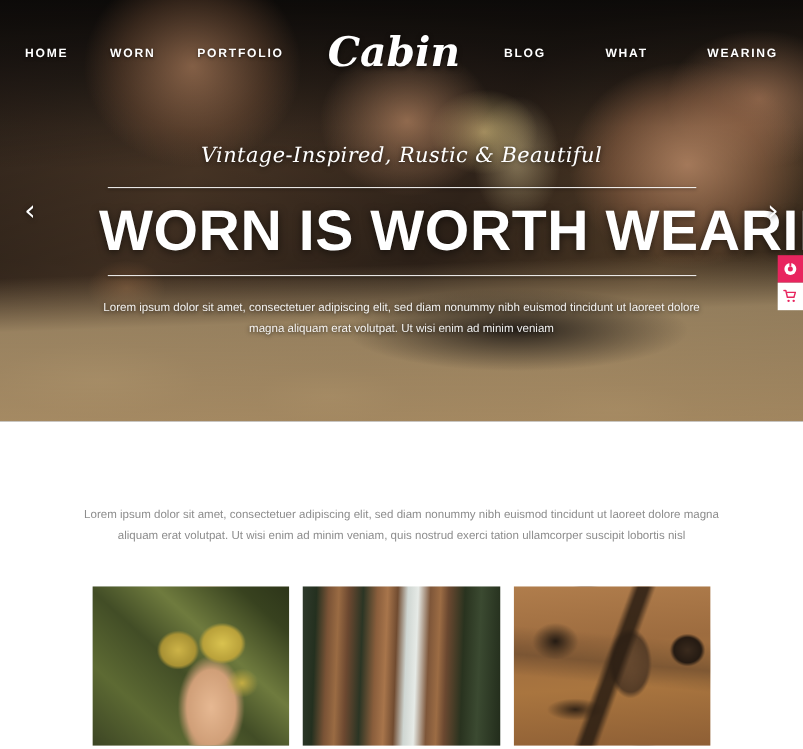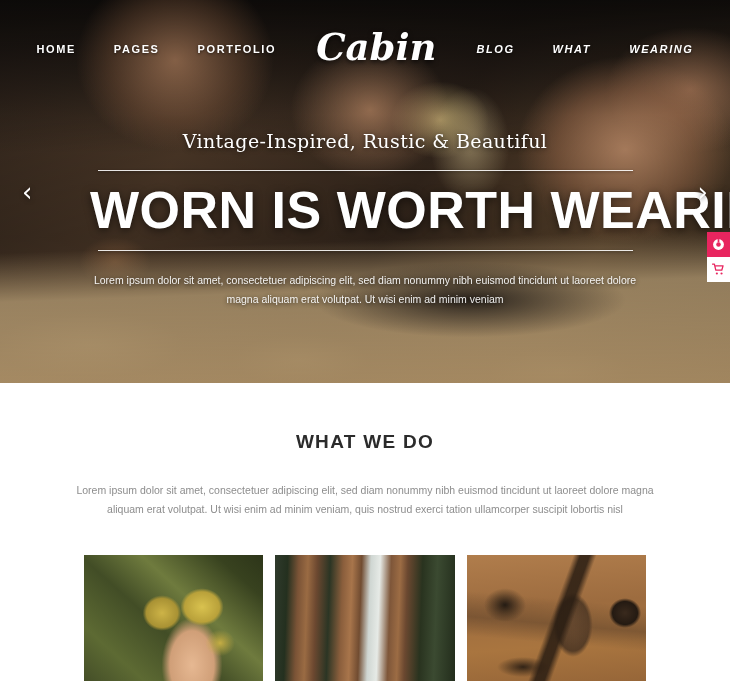--- a/index.html
+++ b/index.html
@@ -51,21 +51,21 @@
   }
 
   
   .nav{
     position:absolute; top:0; left:0; right:0; height:98px;
     display:flex; align-items:center; justify-content:center;
     gap:0; z-index:6;
   }
   .nav-group{ display:flex; align-items:center; }
   .nav-left{ gap:38px; }
-  .nav-right{ gap:38px;font-style:italic; }
+  .nav-right{ gap:54px; }
   .nav-link{
     color:#fff; font-size:11px; font-weight:bold;
     letter-spacing:1.6px; text-decoration:none;
     white-space:nowrap; cursor:pointer;
     text-shadow:0 1px 3px rgba(0,0,0,.6);
   }
   .logo{
     color:#fff;
     font-family:"DejaVu Serif", serif;
     font-style:italic; font-weight:bold;
@@ -76,21 +76,21 @@
   }
 
   
   .hero-content{
     position:absolute; left:0; right:0; top:130px;
     z-index:5; text-align:center; padding:0 90px;
   }
   .hero-sub{
     color:#fff;
     font-family:"DejaVu Serif", serif;
-    font-size:19px;
+    font-style:italic; font-size:19px;
     letter-spacing:.4px;
     text-shadow:0 1px 5px rgba(0,0,0,.6);
   }
   .rule{
     height:1px; background:rgba(255,255,255,.88);
     margin:18px auto 0; width:535px;
     box-shadow:0 1px 3px rgba(0,0,0,.45);
   }
   .rule.bottom{ margin:0 auto 0; }
   .hero-title{
@@ -193,21 +193,21 @@
 </head>
 <body>
 
 <div class="hero">
   <div class="hero-photo"></div>
   <div class="hero-shade"></div>
 
   <nav class="nav">
     <div class="nav-group nav-left">
       <a class="nav-link">HOME</a>
-      <a class="nav-link">PAGES</a>
+      <a class="nav-link">WORN</a>
       <a class="nav-link">PORTFOLIO</a>
     </div>
 
     <div class="logo">Cabin</div>
 
     <div class="nav-group nav-right">
       <a class="nav-link">BLOG</a>
       <a class="nav-link">WHAT</a>
       <a class="nav-link">WEARING</a>
     </div>
@@ -236,21 +236,20 @@
       <svg width="13" height="13" viewBox="0 0 24 24">
         <path d="M1 2h3.4l2.6 11.3h11l2.4-8.1H7.2" fill="none" stroke="#e8255f" stroke-width="2.4" stroke-linejoin="round" stroke-linecap="round"></path>
         <circle cx="9" cy="19.4" r="2" fill="#e8255f"></circle>
         <circle cx="17.6" cy="19.4" r="2" fill="#e8255f"></circle>
       </svg>
     </div>
   </div>
 </div>
 
 <section class="section">
-  <h2 class="section-title">WHAT WE DO</h2>
   <p class="section-desc">Lorem ipsum dolor sit amet, consectetuer adipiscing elit, sed diam nonummy nibh euismod tincidunt ut laoreet dolore magna aliquam erat volutpat. Ut wisi enim ad minim veniam, quis nostrud exerci tation ullamcorper suscipit lobortis nisl</p>
 
   <div class="gallery">
     <div class="gal-item">
       <div class="gal-img img-apples"></div>
     </div>
     <div class="gal-item">
       <div class="gal-img img-forest"></div>
     </div>
     <div class="gal-item">

